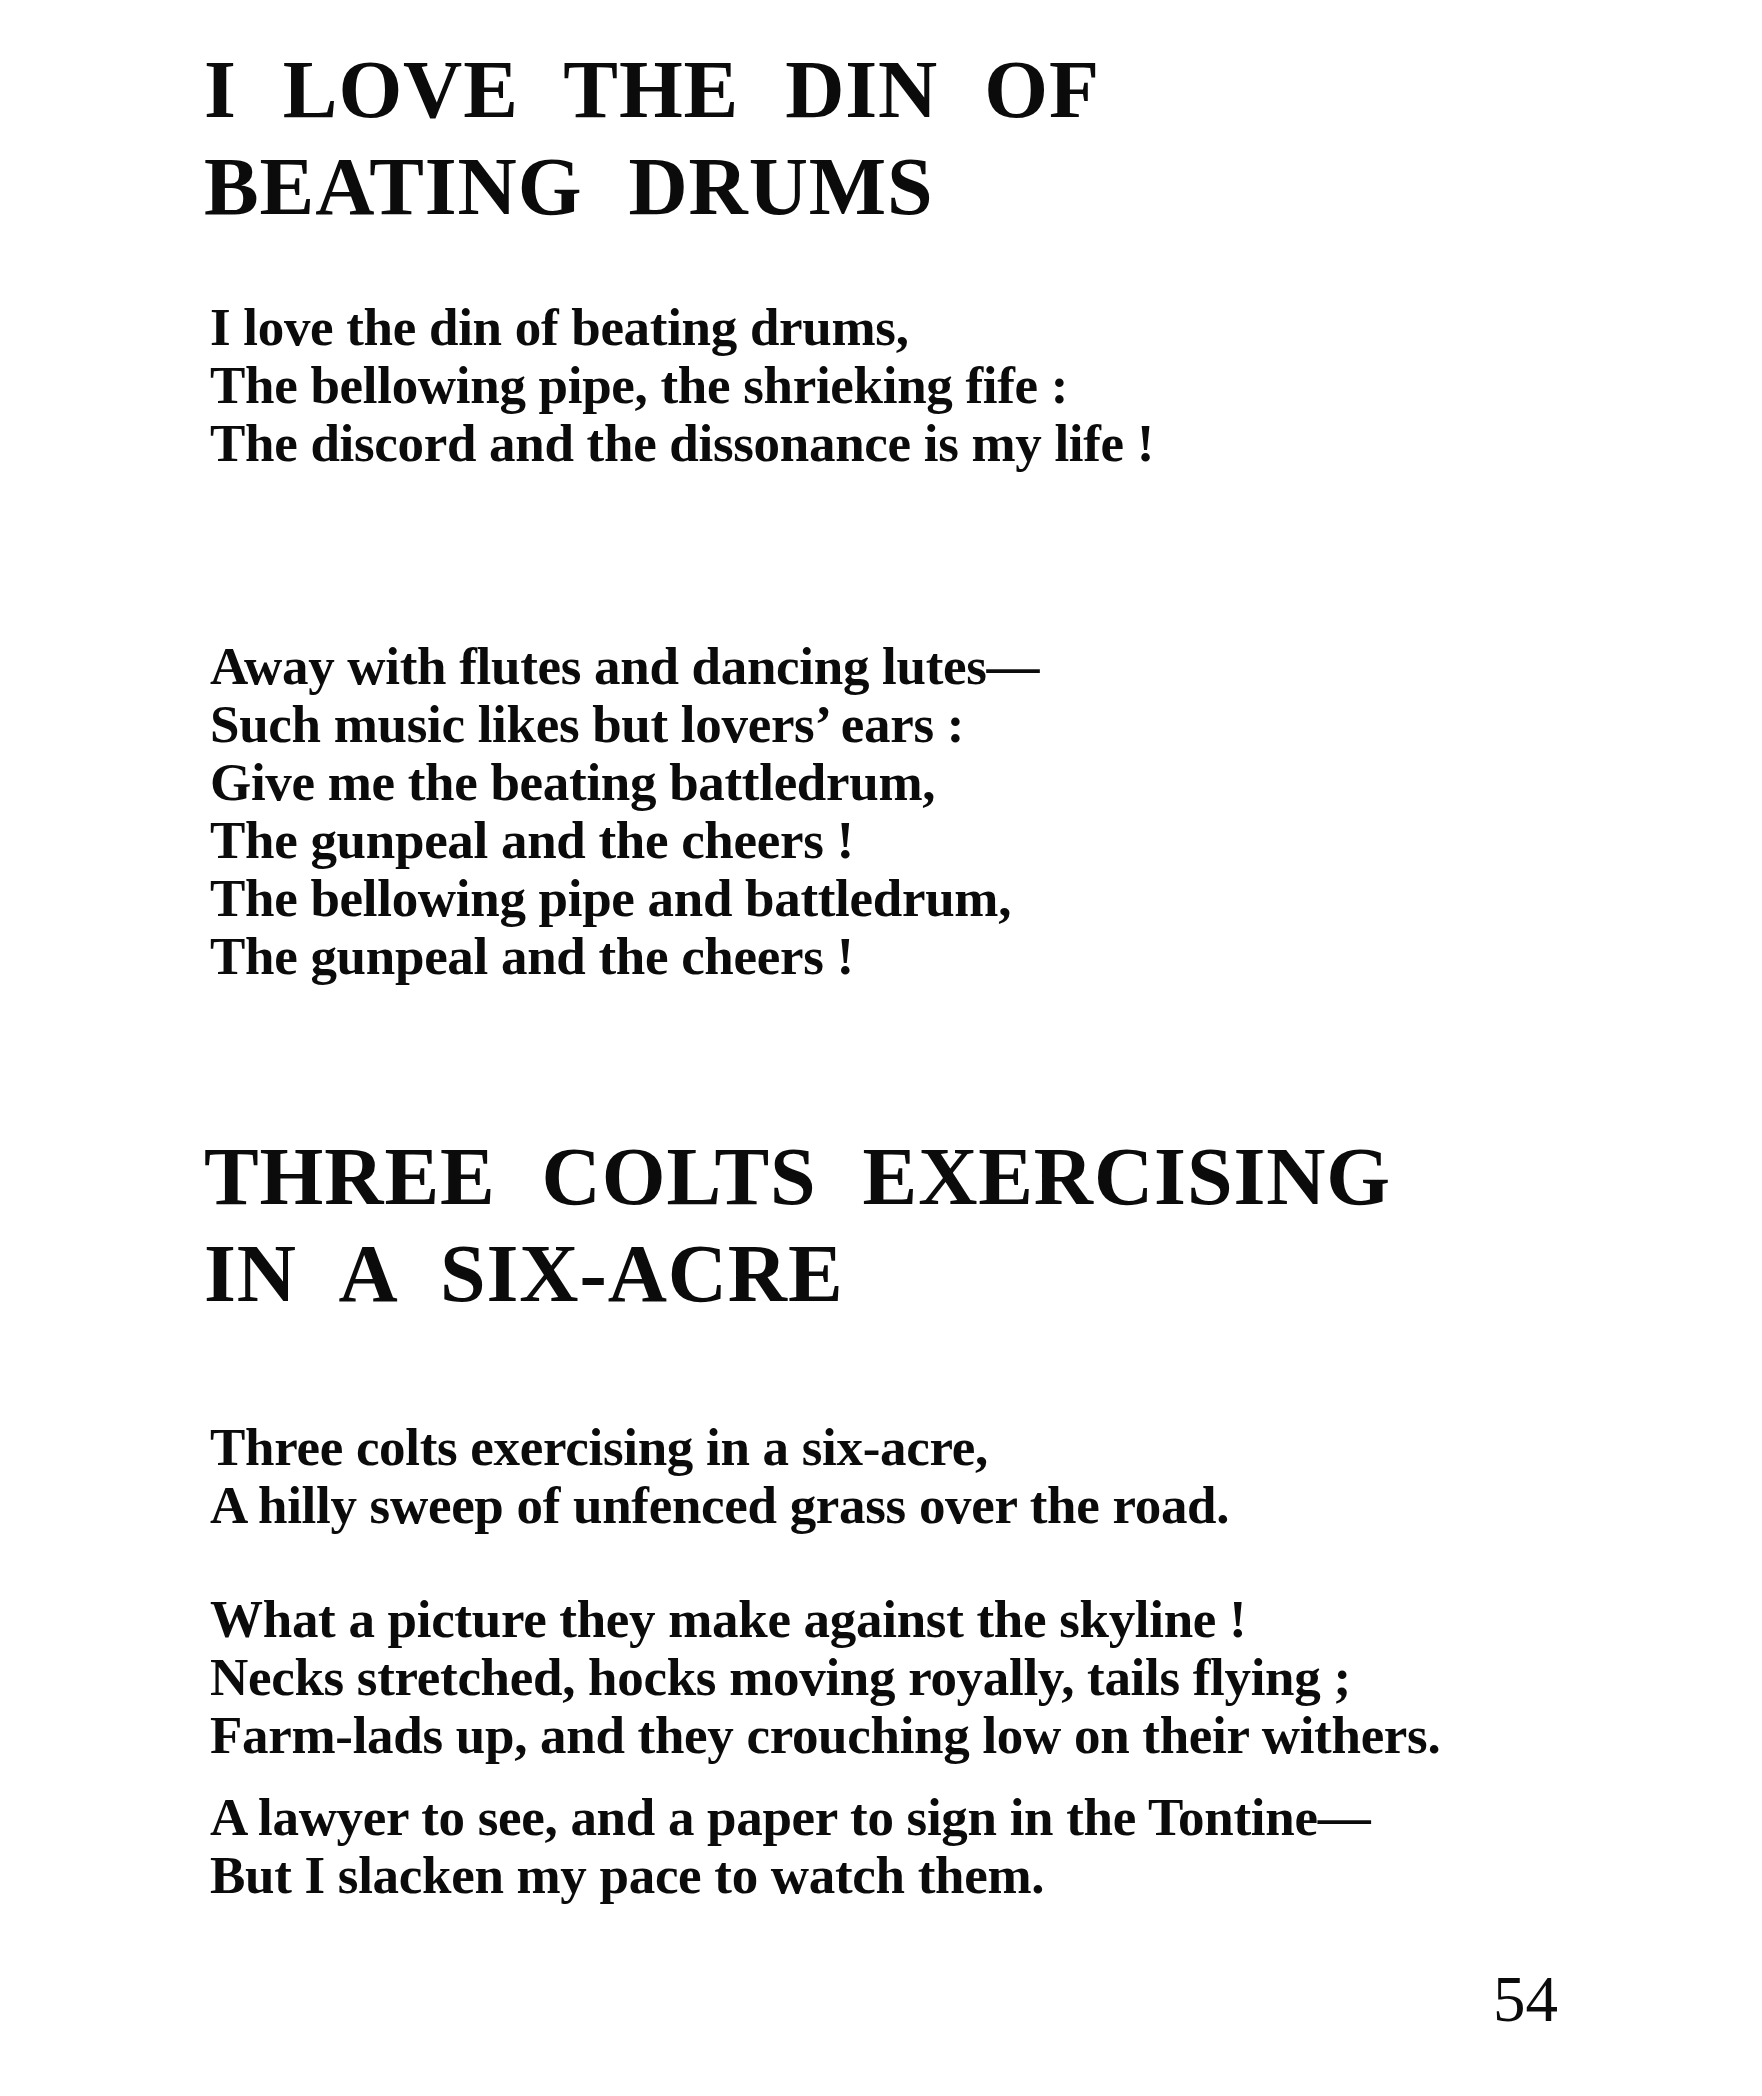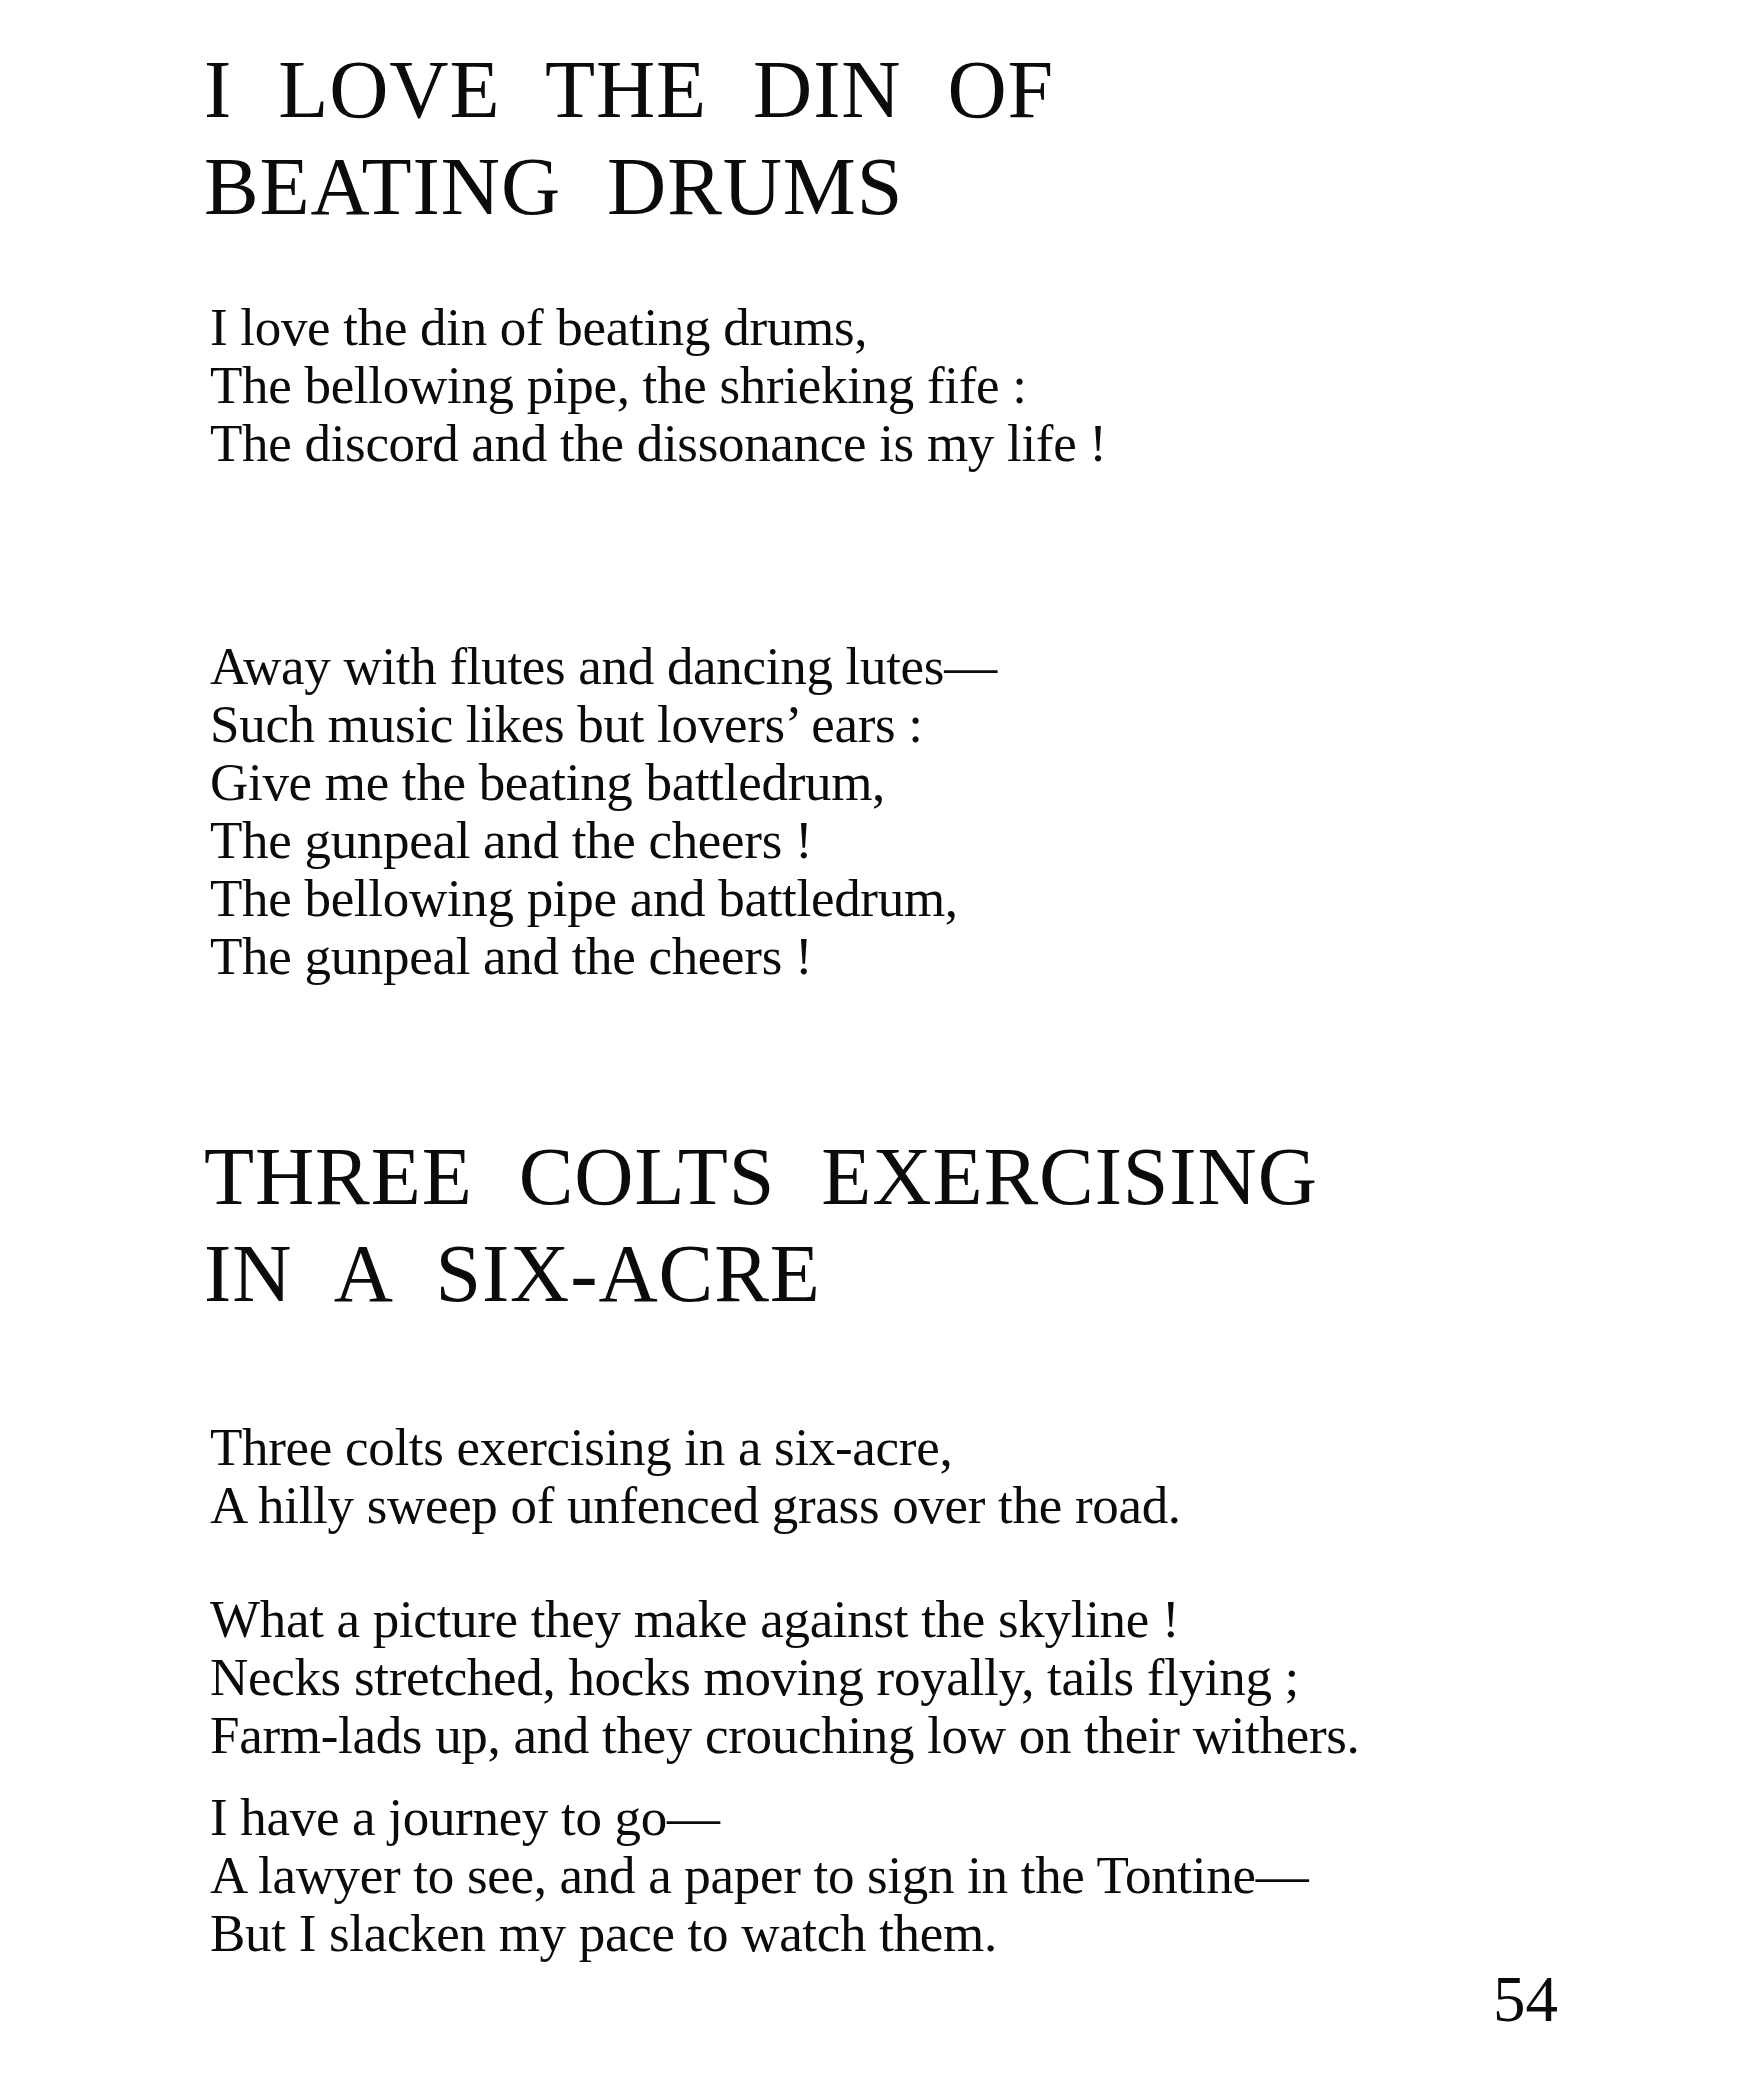--- a/index.html
+++ b/index.html
@@ -42,21 +42,21 @@
     font-size: 53px;
     line-height: 58px;
     letter-spacing: -0.3px;
     margin-left: 6px;
   }
   .stanza-1a { top: 298px; }
   .stanza-1b { top: 637px; }
   .stanza-2a { top: 1418px; }
   .stanza-2b { top: 1590px; }
   .stanza-2c { top: 1788px; }
-  .line { white-space: nowrap; }
+  .line { white-space: nowrap; font-weight: bold; }
   .line.justify {
     white-space: normal;
     text-align: justify;
     text-align-last: justify;
   }
   .line.indent { padding-left: 111px; }
   .page-number {
     position: absolute;
     left: 204px;
     top: 1967px;
@@ -101,21 +101,20 @@
     <div class="line">A hilly sweep of unfenced grass over the road.</div>
   </div>
 
   <div class="stanza stanza-2b">
     <div class="line">What a picture they make against the skyline !</div>
     <div class="line">Necks stretched, hocks moving royally, tails flying ;</div>
     <div class="line">Farm-lads up, and they crouching low on their withers.</div>
   </div>
 
   <div class="stanza stanza-2c">
-    <div class="line">I have a journey to go—</div>
     <div class="line">A lawyer to see, and a paper to sign in the Tontine—</div>
     <div class="line">But I slacken my pace to watch them.</div>
   </div>
 
   <div class="page-number">54</div>
 
 </div>
 
 
 </body></html>

